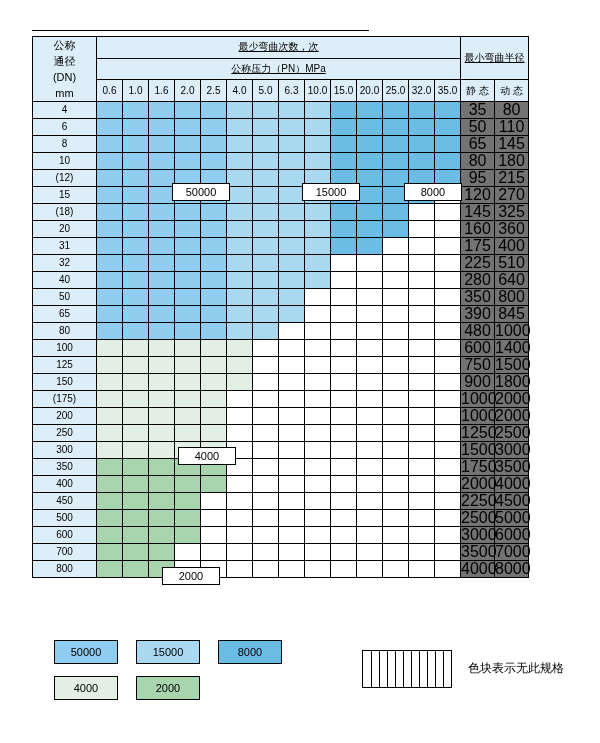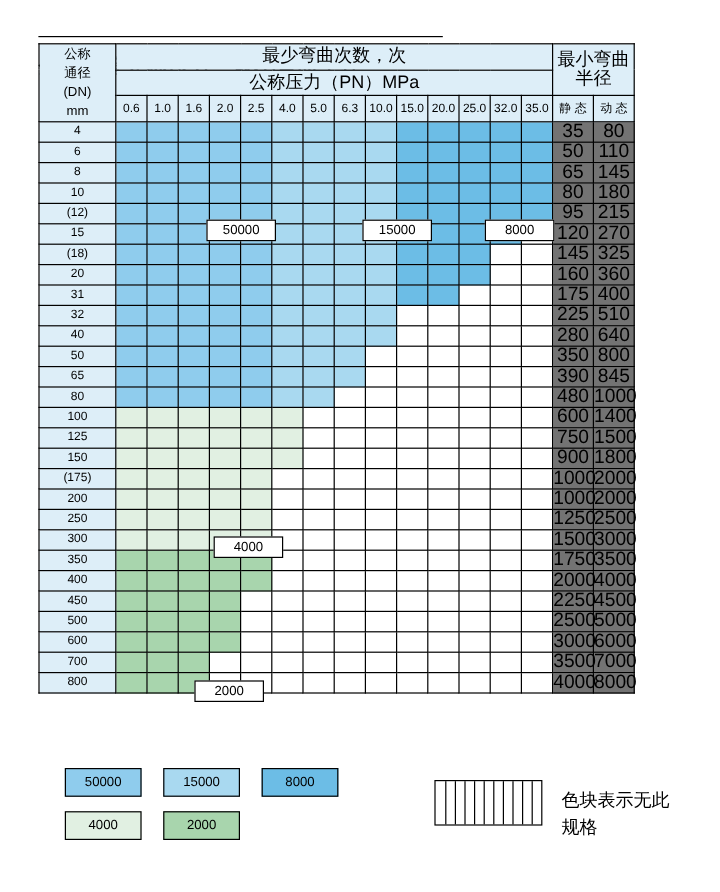--- a/index.html
+++ b/index.html
@@ -51,22 +51,22 @@
   .b2{ background:#a9d9f0; }  
   .b3{ background:#6cbde6; }  
   .g1{ background:#e1f0e2; }  
   .g2{ background:#a8d5ad; }  
 
   .col-dn{ width:64px; }
   .col-p { width:26px; }
   .col-r { width:34px; }
 
   .hdr-title{
-    font-size:15px;
-    height:18px;line-height:18px;
+    font-size:10px;
+    height:18px;line-height:18px;text-decoration:underline;
   }
   .dn-stack{
     font-size:11px;
     line-height:15px;
   }
 
   
   .float-lbl{
     position:absolute;
     background:#ffffff;
@@ -84,21 +84,21 @@
   }
   .lg-box{
     position:absolute;
     border:1px solid #000;
     width:62px;height:22px;
     line-height:22px;text-align:center;
     font-size:11px;
   }
   .lg-text{
     position:absolute;
-    font-size:15px;
+    font-size:12px;
     line-height:22px;
   }
   .lg-stripe{
     position:absolute;
     border:1px solid #000;
     width:88px;height:36px;
     background:#ffffff;
   }
   .lg-stripe i{
     position:absolute;top:0;bottom:0;width:1px;background:#000;

